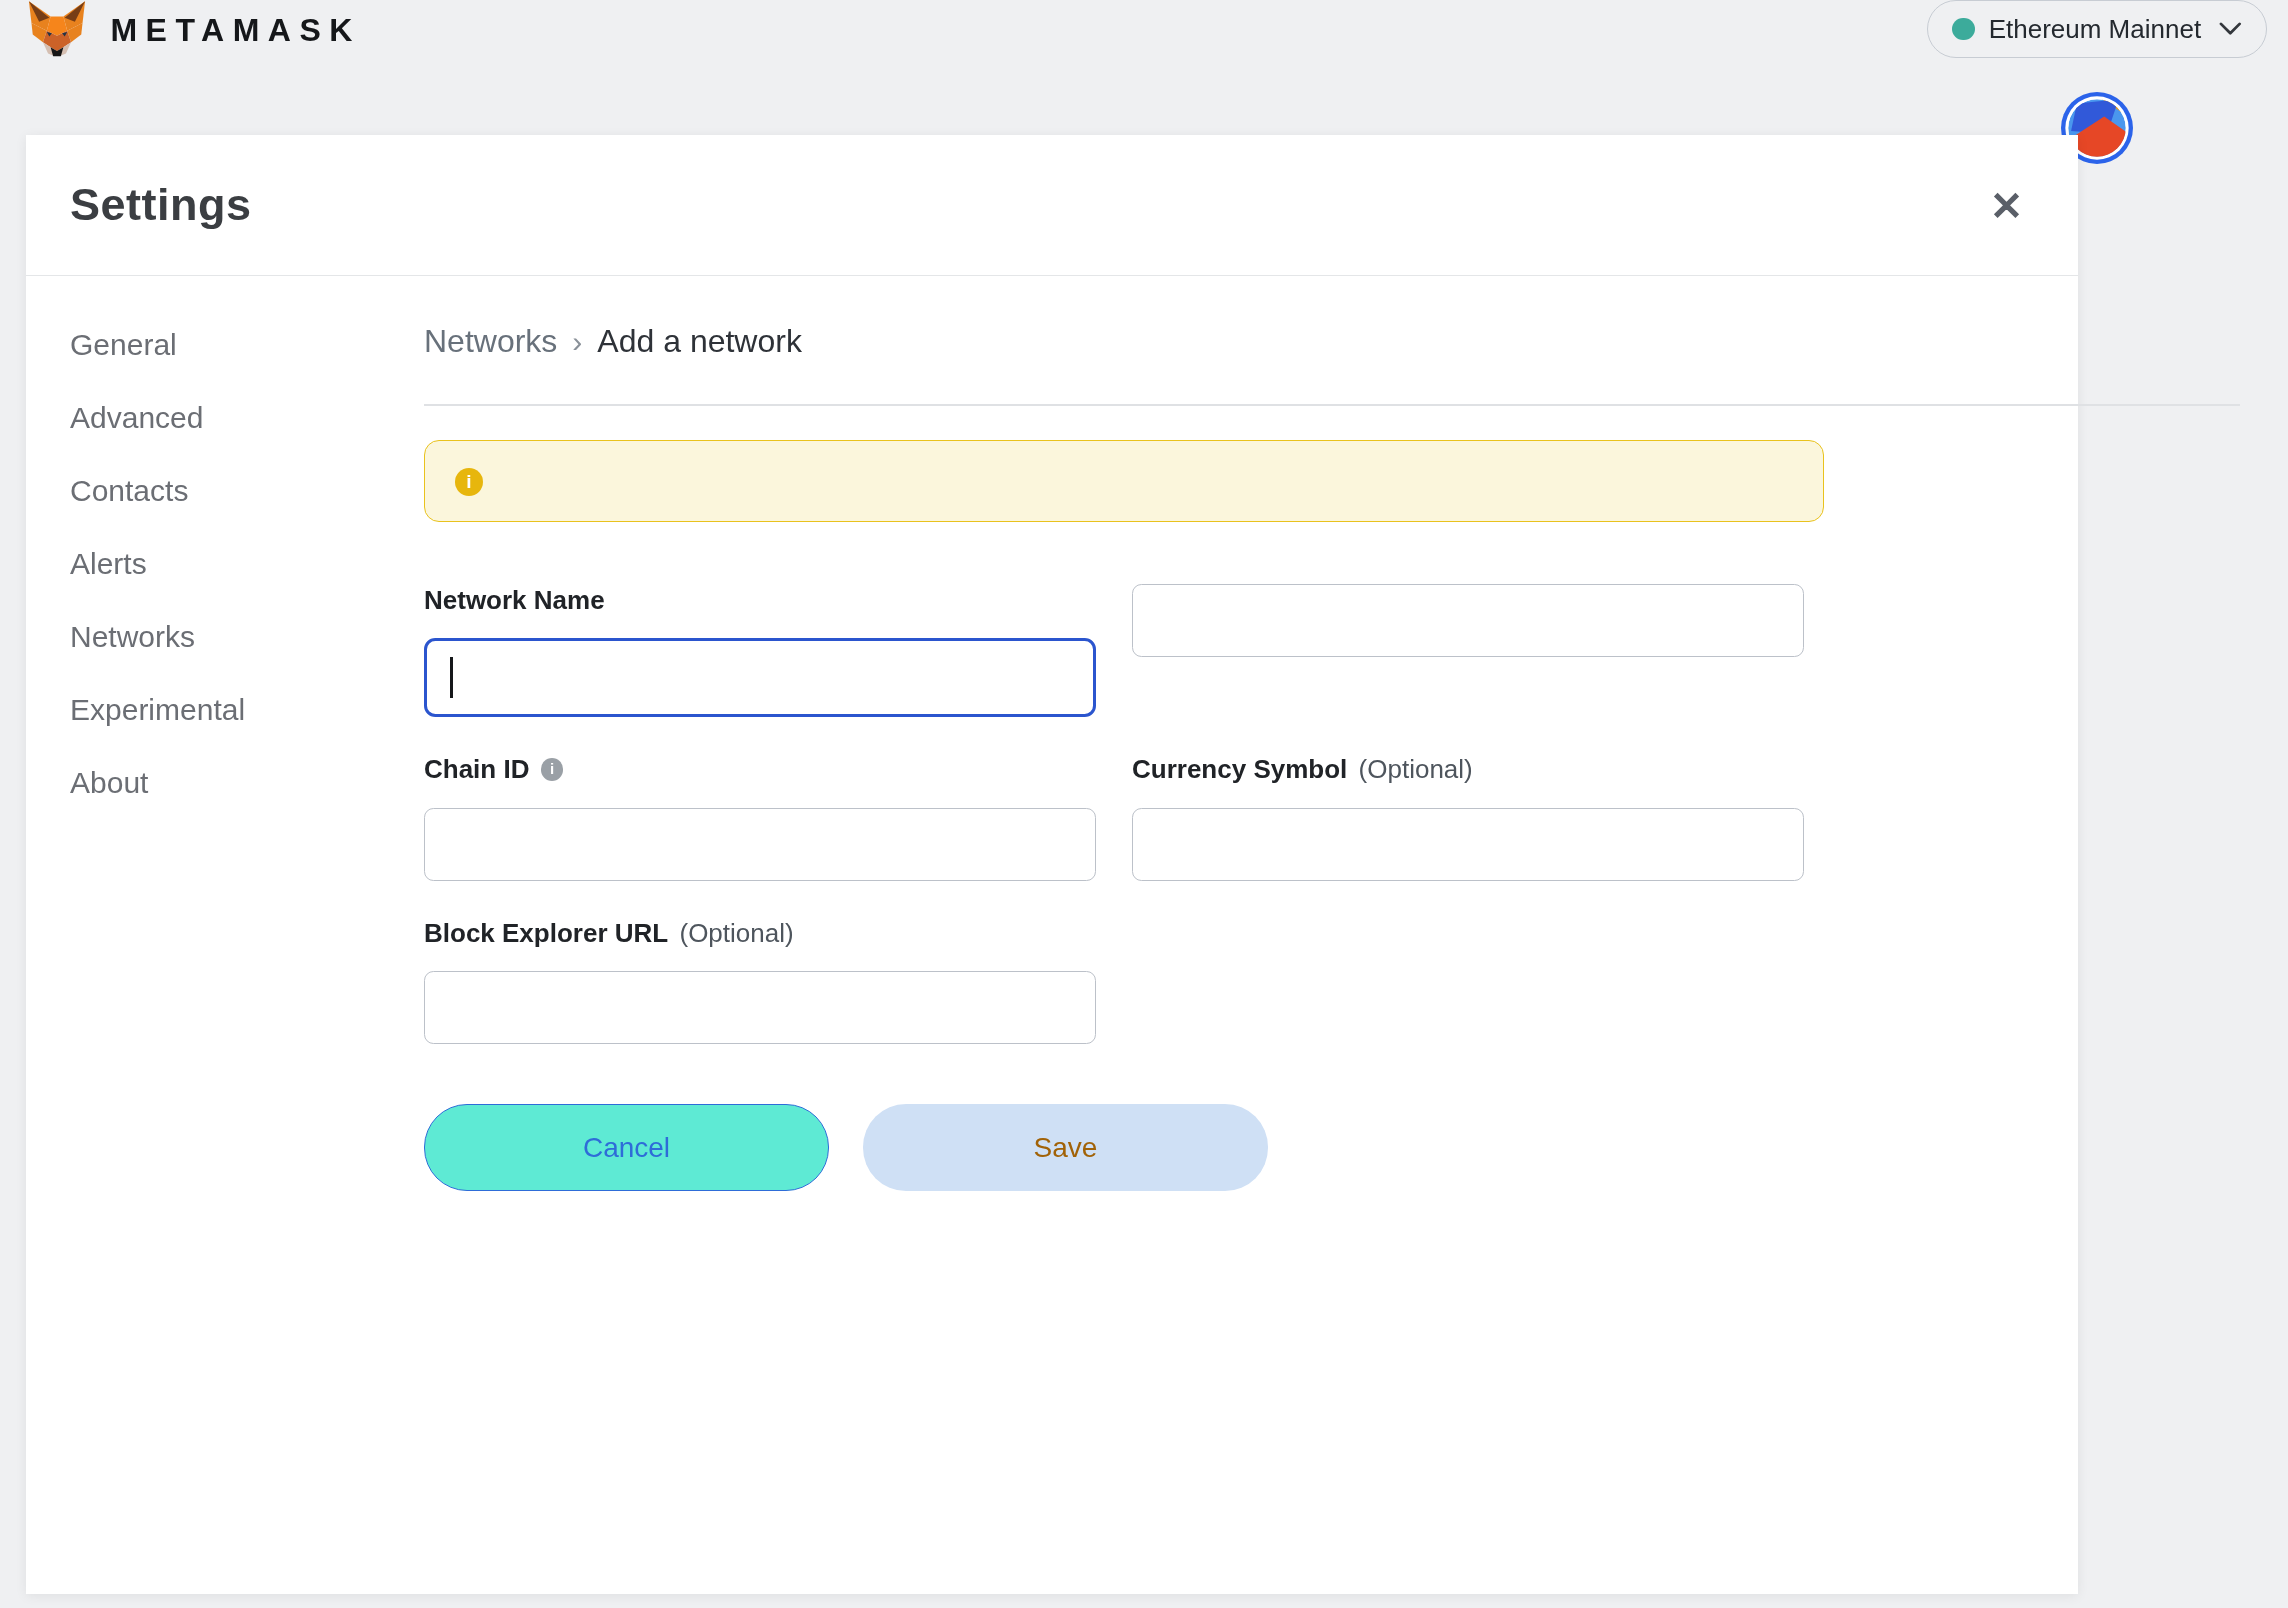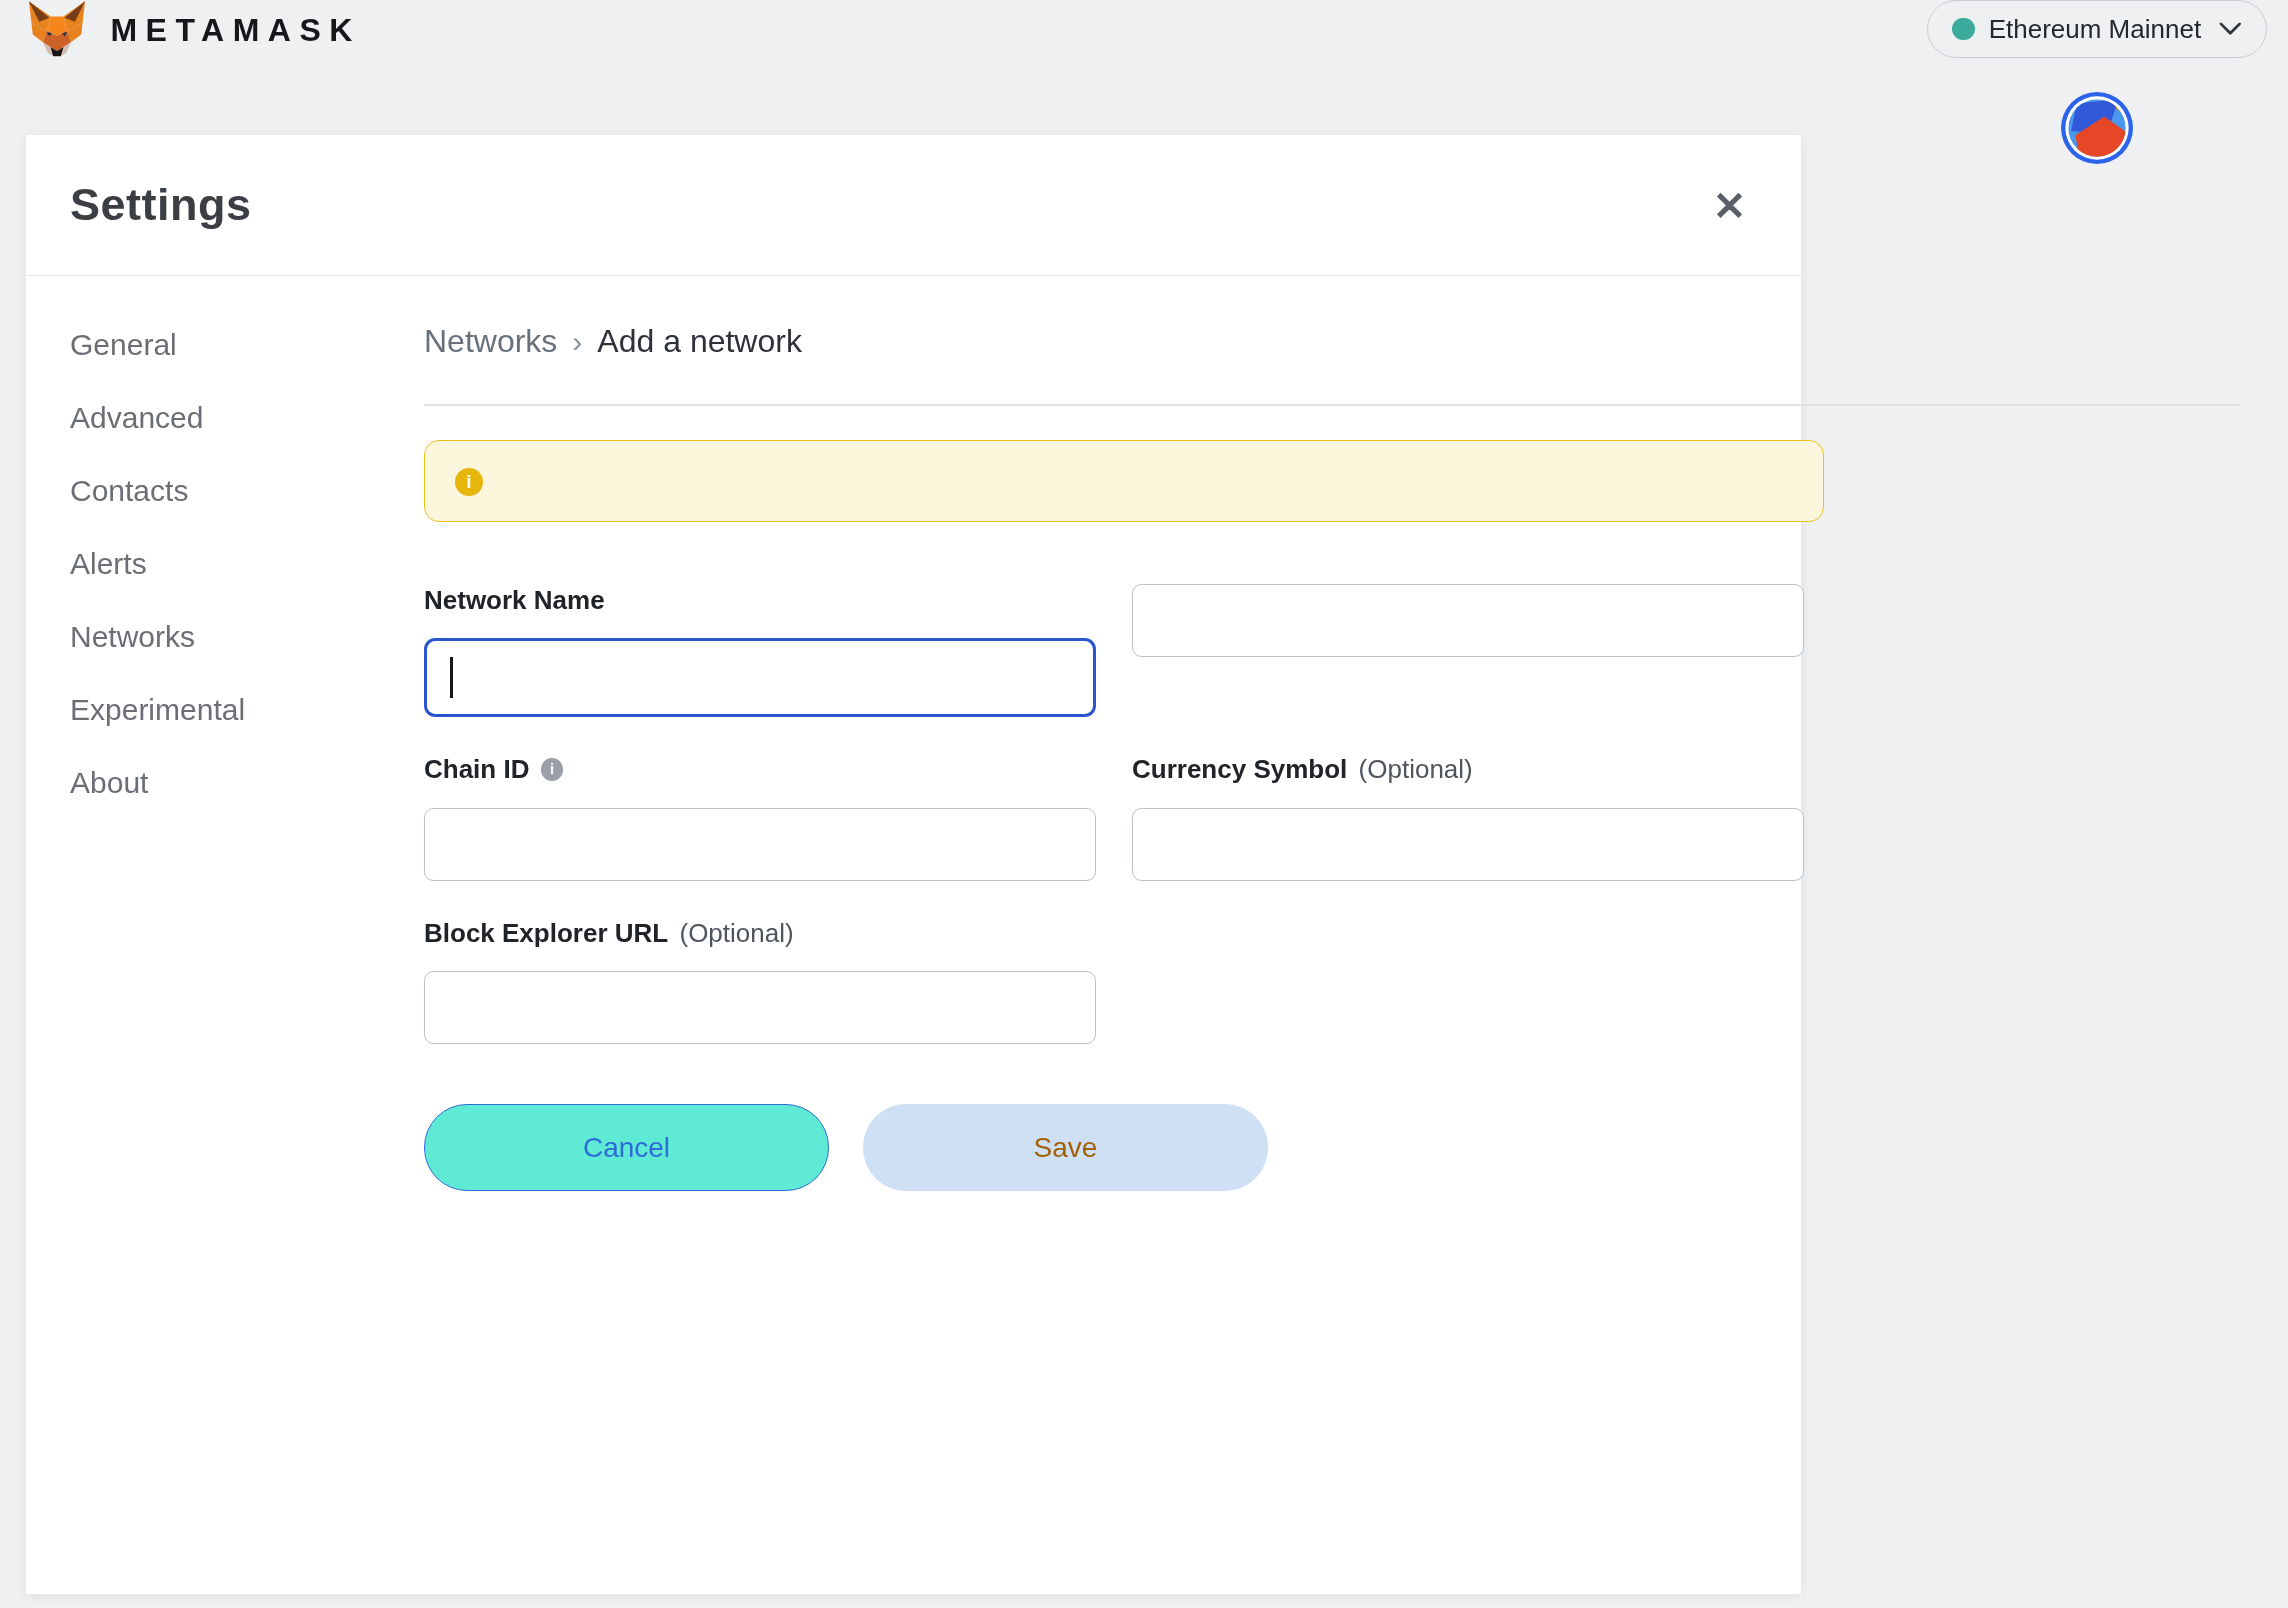--- a/index.html
+++ b/index.html
@@ -50,21 +50,21 @@
     border: none; background: transparent; padding: 0;
     border-radius: 50%;
     cursor: pointer;
   }
   .avatar-btn svg { width: 72px; height: 72px; display: block; }
 
   
   .panel {
     position: absolute;
     left: 26px; top: 135px;
-    width: 1775px; height: 1459px;
+    width: 2052px; height: 1459px;
     background: #ffffff;
     box-shadow: 0 1.9px 11.3px rgba(0,0,0,0.07);
     display: flex;
     flex-direction: column;
   }
   .panel-header {
     height: 141px;
     flex: 0 0 141px;
     border-bottom: 1.9px solid #e4e6e8;
     display: flex;

